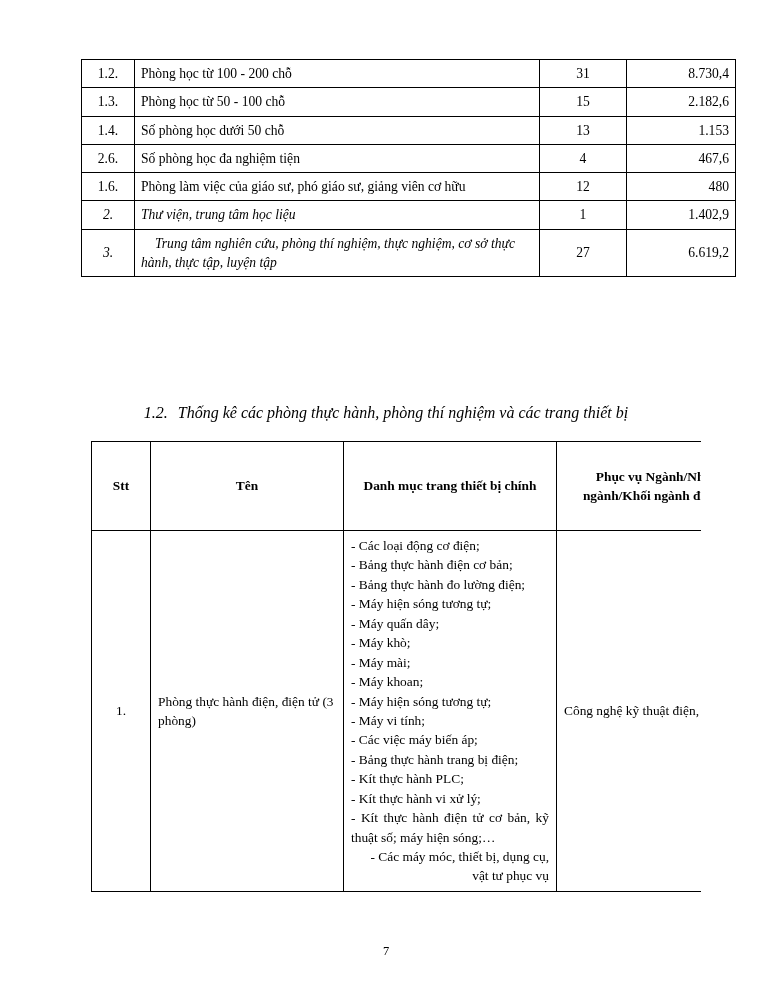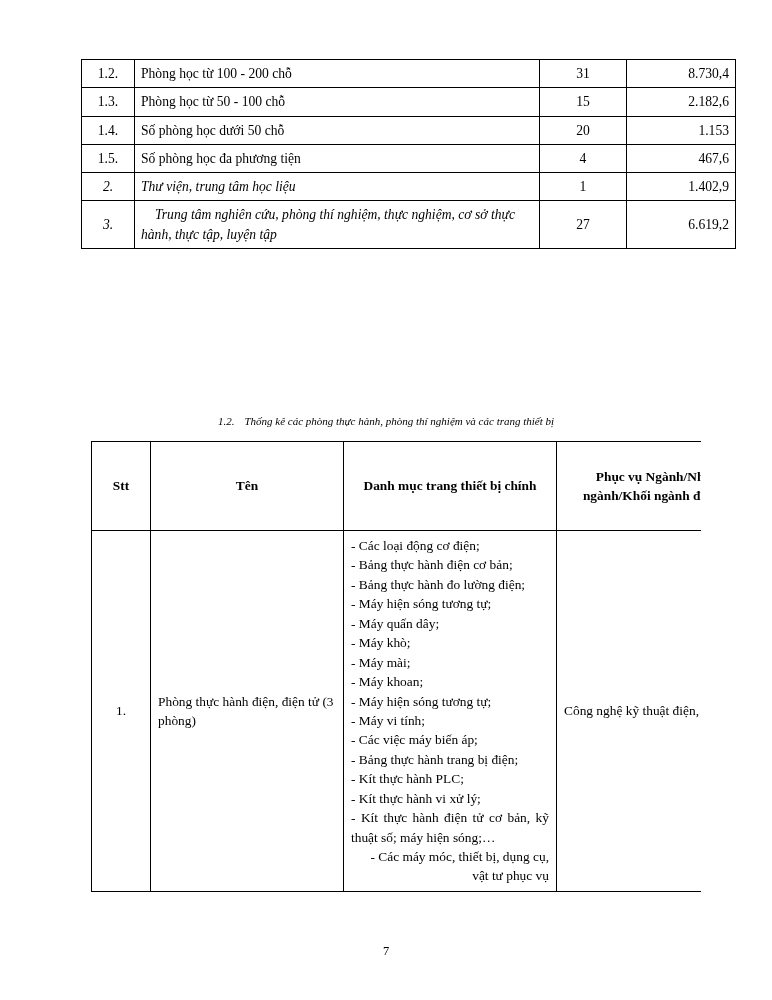--- a/index.html
+++ b/index.html
@@ -46,24 +46,24 @@
   .t1-c4 { width: 96px;  text-align: right; }
 
   .it { font-style: italic; }
   .indent-first { text-indent: 14px; }
   .lh-wide { line-height: 1.95; margin-top: 24px; }
 
   
   .caption {
     position: absolute;
     left: 0;
-    top: 414px;
+    top: 402px;
     width: 772px;
     text-align: center;
-    font-size: 11px;
+    font-size: 16px;
     font-style: italic;
     line-height: 1.4;
     white-space: nowrap;
   }
   .caption .num { margin-right: 10px; }
 
   
   .tbl2-wrap {
     position: absolute;
     left: 91px;
@@ -138,28 +138,34 @@
       </tr>
       <tr>
         <td class="t1-c1">1.3.</td>
         <td class="t1-c2">Phòng học từ 50 - 100 chỗ</td>
         <td class="t1-c3">15</td>
         <td class="t1-c4">2.182,6</td>
       </tr>
       <tr>
         <td class="t1-c1">1.4.</td>
         <td class="t1-c2">Số phòng học dưới 50 chỗ</td>
-        <td class="t1-c3">20</td>
+        <td class="t1-c3">13</td>
         <td class="t1-c4">1.153</td>
       </tr>
       <tr>
-        <td class="t1-c1">1.5.</td>
-        <td class="t1-c2">Số phòng học đa phương tiện</td>
+        <td class="t1-c1">2.6.</td>
+        <td class="t1-c2">Số phòng học đa nghiệm tiện</td>
         <td class="t1-c3">4</td>
         <td class="t1-c4">467,6</td>
+      </tr>
+      <tr>
+        <td class="t1-c1">1.6.</td>
+        <td class="t1-c2">Phòng làm việc của giáo sư, phó giáo sư, giảng viên cơ hữu</td>
+        <td class="t1-c3">12</td>
+        <td class="t1-c4">480</td>
       </tr>
       <tr>
         <td class="t1-c1 it">2.</td>
         <td class="t1-c2 it">Thư viện, trung tâm học liệu</td>
         <td class="t1-c3">1</td>
         <td class="t1-c4">1.402,9</td>
       </tr>
       <tr>
         <td class="t1-c1 it">3.</td>
         <td class="t1-c2 it indent-first lh-wide">Trung tâm nghiên cứu, phòng thí nghiệm, thực nghiệm, cơ sở thực hành, thực tập, luyện tập</td>

